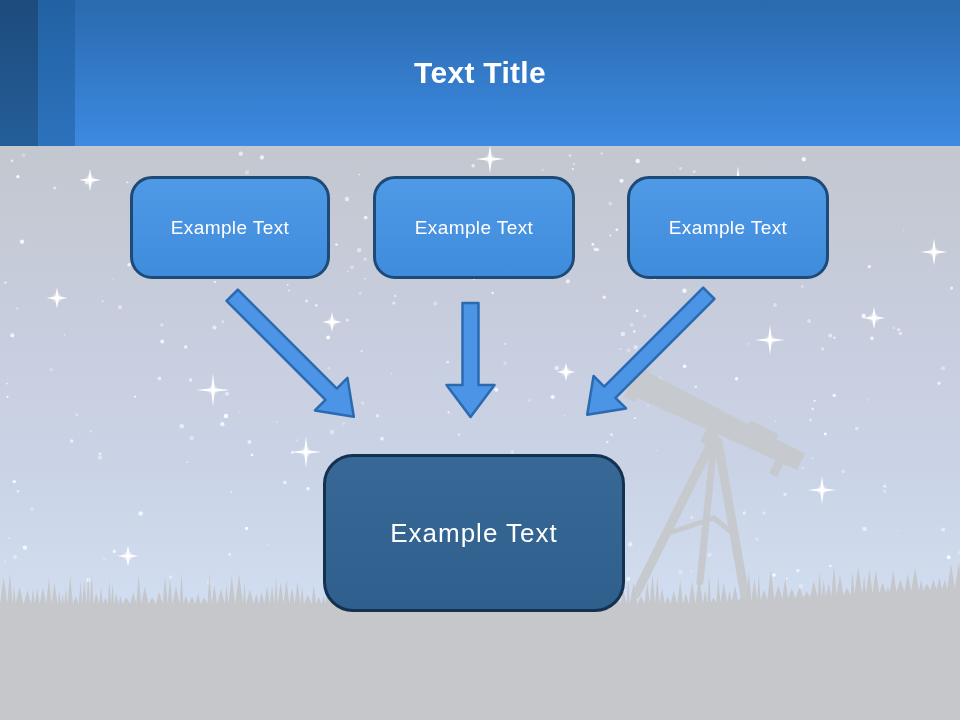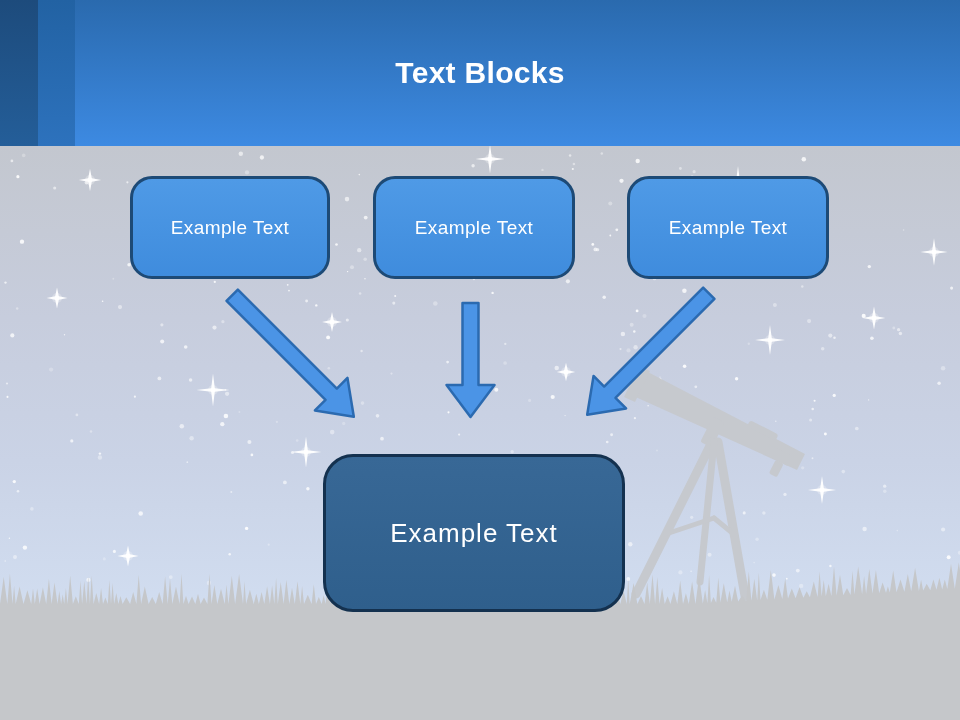--- a/index.html
+++ b/index.html
@@ -472,17 +472,17 @@
   </div>
 
   <div class="result-box">
     <span>Example Text</span>
   </div>
 
   <header class="header">
     <div class="stripe s1"></div>
     <div class="stripe s2"></div>
     <h1 class="title">
-      <span class="t-bold">Text Blocks</span>
+      <span class="t-bold">Text Title</span>
     </h1>
   </header>
 
 </div>
 
 </body></html>

